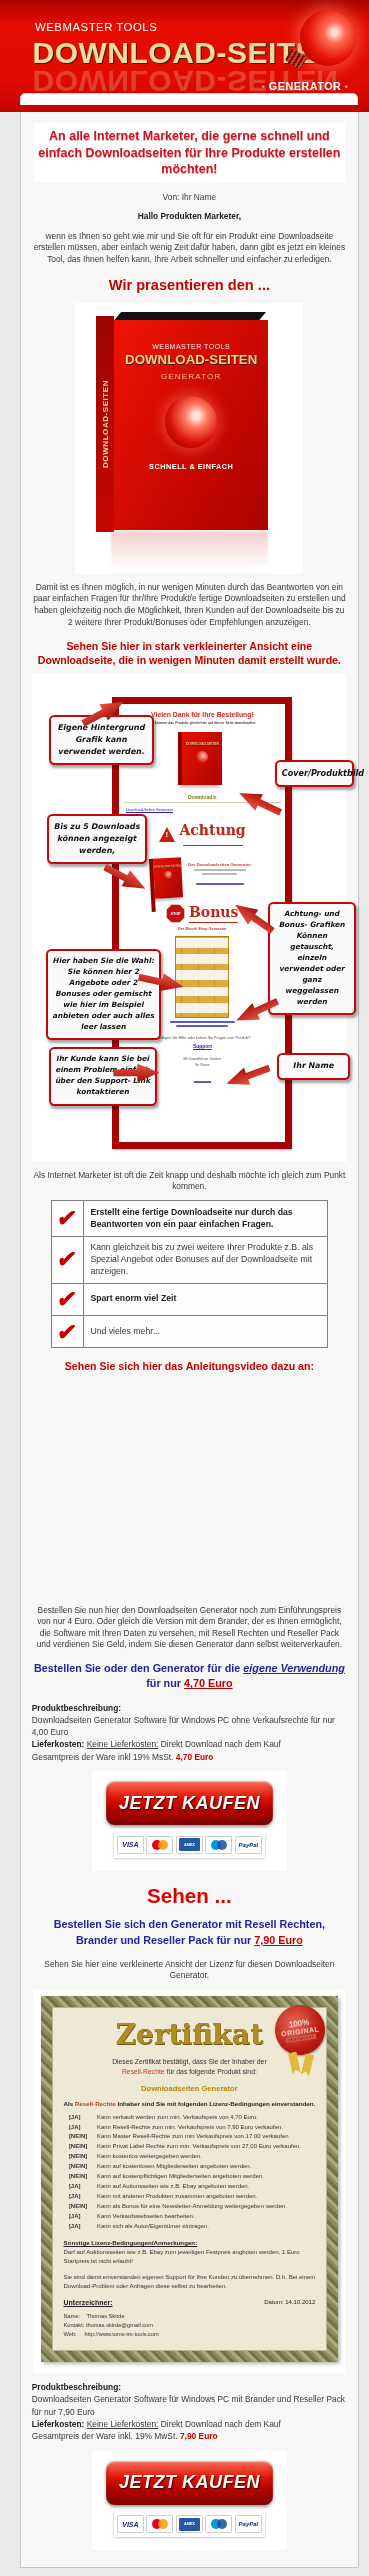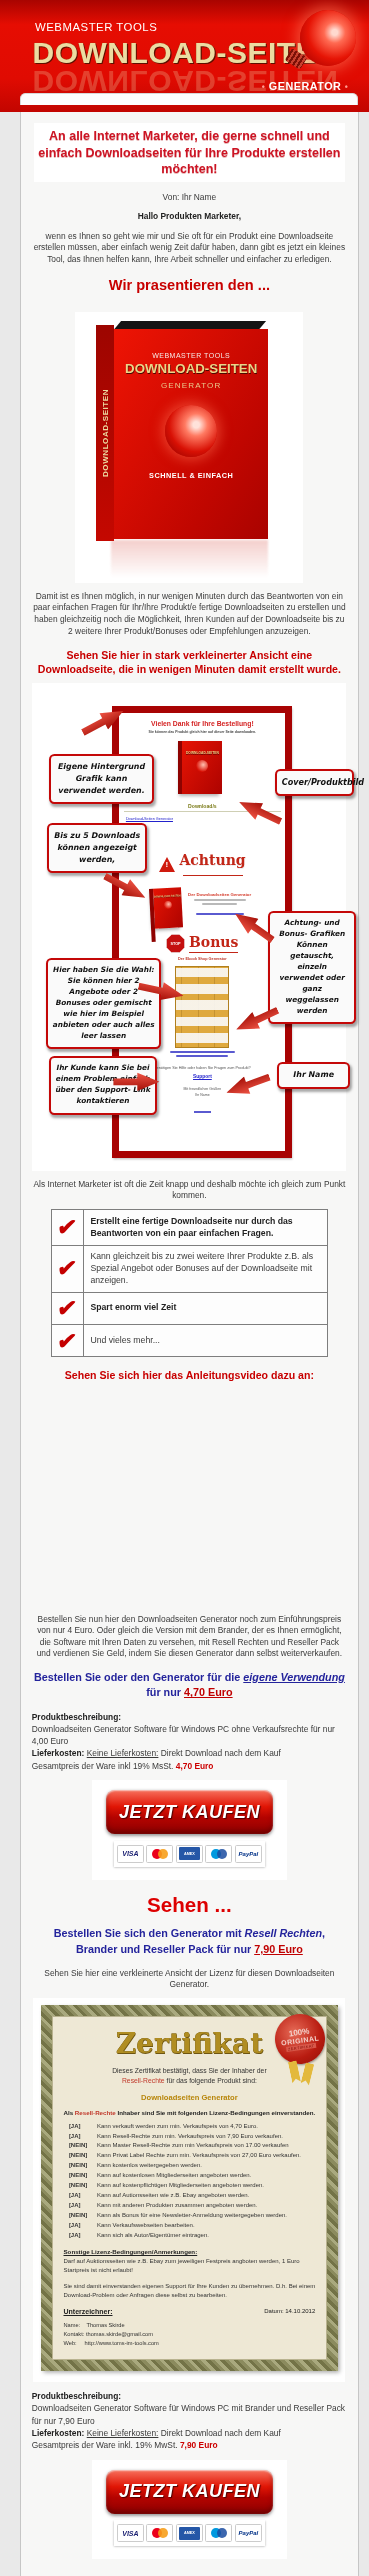--- a/index.html
+++ b/index.html
@@ -23,21 +23,21 @@
 
   
   .panel{margin-left:20px;width:326px;background:#f7f7f6;border:0.5px solid #c6c6c6;border-top:none;padding:7.6px 5.4px 14px 5.4px;}
   .inner{padding:0 5.4px;}
   p{font-size:8.4px;line-height:1.38;margin:7.6px 0;color:#3a3a3a;text-align:center;}
 
   .headline{margin:3.3px 2.2px 9.8px 2.2px;background:#fff;padding:5.4px 3.3px;text-align:center;
     font-size:12.5px;font-weight:bold;color:#cc1424;line-height:1.3;text-shadow:0 0.5px 0 #e8bcbc;}
   .bold{font-weight:bold;color:#222;}
   .h-red{color:#c80000;font-weight:bold;text-align:center;}
-  .h-red.big{font-size:14.6px;margin:12px 0 19px;}
+  .h-red.big{font-size:14.6px;margin:12px 0 10px;}
   .h-red.mid{font-size:10.6px;margin:10.8px 0 6.5px;line-height:1.35;}
   .h-blue{color:#24249c;font-weight:bold;text-align:center;font-size:10.8px;line-height:1.45;margin:9.8px 0;}
   .h-blue .em{font-style:italic;text-decoration:underline;}
   .price-link{color:#c00000;text-decoration:underline;font-weight:bold;}
   .oder{color:#dd0000;font-weight:bold;text-align:center;font-size:20.6px;margin:13px 0 7.6px;}
 
   .img-block{background:#fff;margin:5.4px auto;}
 
   
   .boxwrap{width:228px;padding:16.3px 0 5.4px;margin:3.3px auto;}
@@ -62,21 +62,21 @@
   .mock .thanks{color:#d42222;font-weight:bold;font-size:6.8px;}
   .mock .msub{font-size:3.5px;font-weight:bold;color:#444;margin-top:3.3px;}
   .minibox{position:relative;width:40px;height:53px;margin:7.6px auto 1.1px;background:linear-gradient(120deg,#e61404,#ad0300);box-shadow:-3.3px 2.2px 3.3px rgba(0,0,0,.3);display:flex;flex-direction:column;align-items:center;}
   .minibox .mb-t{color:#ecd488;font-weight:bold;font-size:3.3px;margin-top:9.8px;text-shadow:0 0.5px 0 #500;}
   .minibox .mb-b{width:12px;height:12px;border-radius:50%;margin-top:4.3px;background:radial-gradient(circle at 60% 40%,#ffbfae,#d81004 70%);}
   .minibox:before{content:"";position:absolute;left:-4.3px;top:0;width:4.3px;height:53px;background:#8e0200;}
   .mock .dlh{color:#7c7c1a;font-weight:bold;font-size:5.1px;margin-top:8.7px;}
   .mock hr{border:none;border-top:0.5px solid #cfcfb4;margin:2.2px 0 4.3px;}
   .mock a, .mock .mlink{color:#2222cc;text-decoration:underline;font-size:3.8px;}
   .mock .dl-link{display:block;text-align:left;margin-left:2.2px;}
-  .achtung-row{display:flex;align-items:center;justify-content:center;gap:4.3px;margin-top:31px;}
+  .achtung-row{display:flex;align-items:center;justify-content:center;gap:4.3px;margin-top:10px;}
   .warn-tri{width:0;height:0;border-left:8.7px solid transparent;border-right:8.7px solid transparent;border-bottom:15px solid #cf1a0e;position:relative;}
   .warn-tri:after{content:"!";position:absolute;left:-1.6px;top:3.3px;color:#fff;font-weight:bold;font-size:8.1px;}
   .achtung-word{font-family:"DejaVu Serif",serif;font-weight:bold;font-size:14px;color:#c22617;text-shadow:0.5px 0.5px 0 #eee;}
   .tiny-red-u{font-size:3px;color:#c22617;border-bottom:0.5px solid #c22617;display:inline-block;margin-top:1.1px;}
   .offer-row{display:flex;align-items:flex-start;justify-content:center;gap:6.5px;margin-top:10.8px;}
   .minibox.small{width:28px;height:40px;margin:0;transform:rotate(-3deg);}
   .minibox.small .mb-t{font-size:2.7px;margin-top:6.5px;}
   .minibox.small .mb-b{width:8.7px;height:8.7px;margin-top:3.3px;}
   .offer-col{display:flex;flex-direction:column;align-items:center;gap:2.2px;padding-top:3.3px;}
   .offer-title{color:#d43a2a;font-size:4.3px;font-weight:bold;}
@@ -251,21 +251,21 @@
             <div class="blue-bar" style="width:65px;margin:2.2px auto 0;"></div>
             <div class="blue-bar" style="width:52px;margin:2.2px auto 0;"></div>
             <div class="q">Benötigen Sie Hilfe oder haben Sie Fragen zum Produkt?</div>
             <span class="mlink support">Support</span>
             <div class="sig">Mit freundlichen Grüßen</div>
             <div class="sig2">Ihr Name</div>
             <div class="foot-link"></div>
           </div>
         </div>
 
-        <div class="callout" style="left:16.3px;top:71px;width:93px;">Eigene Hintergrund Grafik kann verwendet werden.</div>
+        <div class="callout" style="left:16.3px;top:41px;width:93px;">Eigene Hintergrund Grafik kann verwendet werden.</div>
         <div class="callout" style="left:243px;top:86px;width:66px;font-size:8.1px;">Cover/Produktbild</div>
         <div class="callout" style="left:15px;top:140px;width:87px;">Bis zu 5 Downloads können angezeigt werden,</div>
         <div class="callout" style="left:14px;top:275px;width:102px;font-size:7.3px;">Hier haben Sie die Wahl: Sie können hier 2 Angebote oder 2 Bonuses oder gemischt wie hier im Beispiel anbieten oder auch alles leer lassen</div>
         <div class="callout" style="left:236px;top:228px;width:75px;font-size:7.3px;">Achtung- und Bonus- Grafiken Können getauscht, einzeln verwendet oder ganz weggelassen werden</div>
         <div class="callout" style="left:16.3px;top:373px;width:96px;font-size:7.3px;">Ihr Kunde kann Sie bei einem Problem einfach über den Support- Link kontaktieren</div>
         <div class="callout" style="left:245px;top:379px;width:60px;">Ihr Name</div>
 
         <div class="arrow" style="left:48px;top:28px;transform:rotate(-28deg);"></div>
         <div class="arrow" style="left:205px;top:118px;transform:rotate(205deg);"></div>
         <div class="arrow" style="left:70px;top:193px;transform:rotate(28deg);"></div>
@@ -335,21 +335,21 @@
             </div>
           <div class="paycard">
               <span class="pay-pp">PayPal</span>
             </div>
         </div>
       </div>
 
       <div class="oder">Sehen ...</div>
 
       <div class="h-blue">
-        <span>Bestellen Sie sich den Generator mit </span><span style="font-style:italic;">Resell Rechten</span><span>, Brander und Reseller Pack für nur </span><span class="price-link">7,90 Euro</span>
+        <span>Bestellen Sie sich den Generator mit </span><span style="">Resell Rechten</span><span>, Brander und Reseller Pack für nur </span><span class="price-link">7,90 Euro</span>
       </div>
 
       <p style="text-align:center;">Sehen Sie hier eine verkleinerte Ansicht der Lizenz für diesen Downloadseiten Generator.</p>
 
       <div class="certwrap">
         <div class="cert">
           <div class="cert-inner">
             <div class="seal">
               <span class="s1">100%</span>
               <span class="s2">ORIGINAL</span>

